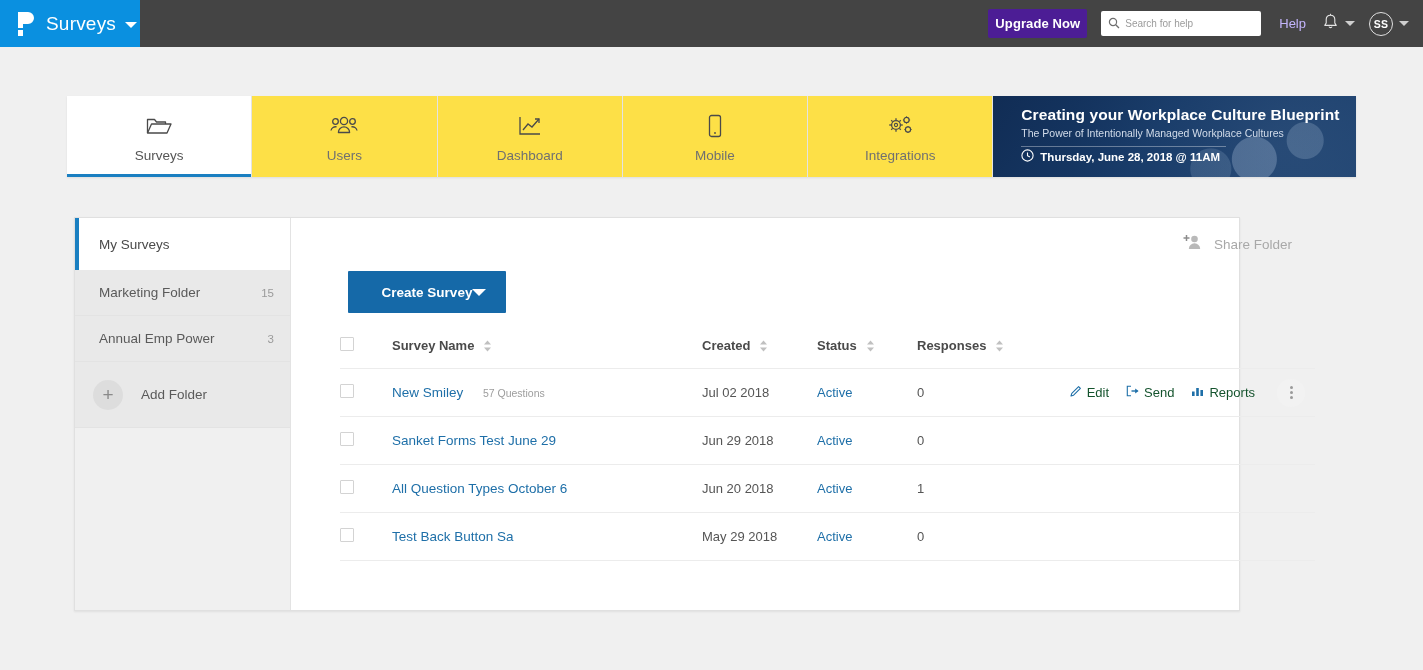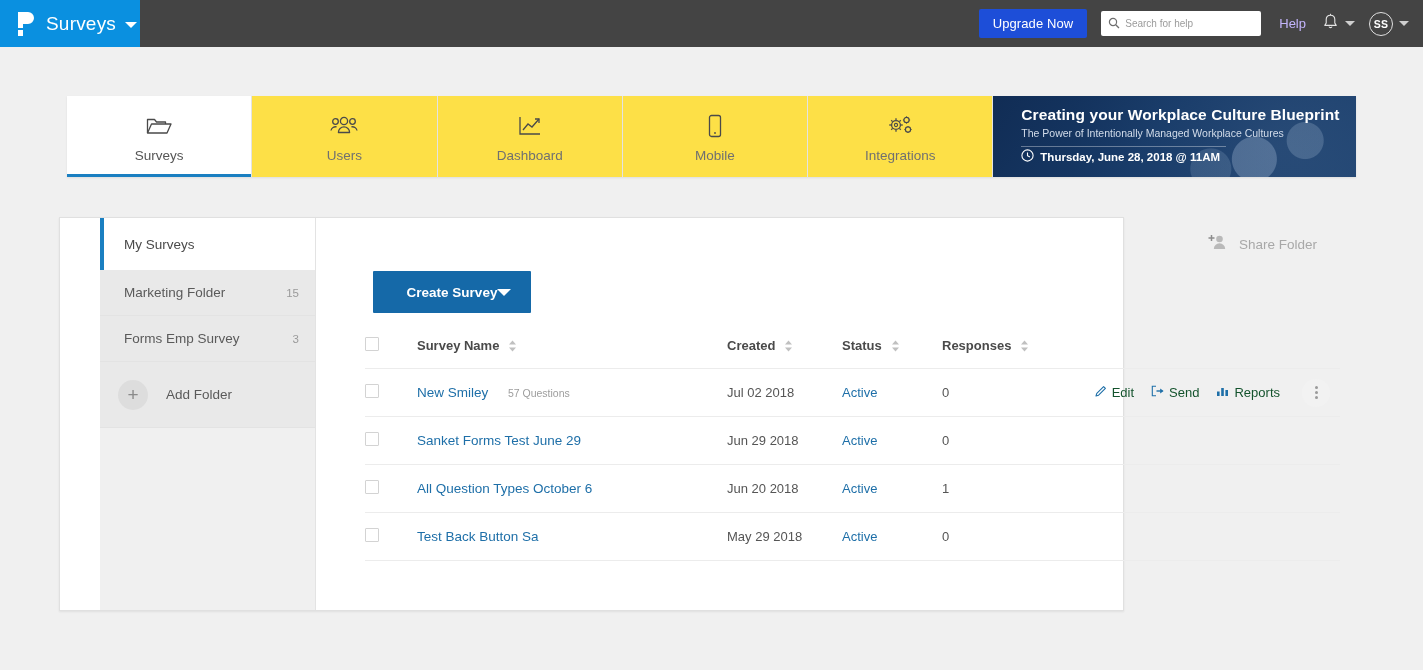--- a/index.html
+++ b/index.html
@@ -37,23 +37,23 @@
     width: 0; height: 0; margin-left: 9px; margin-top: 3px;
     border-left: 6px solid transparent;
     border-right: 6px solid transparent;
     border-top: 6px solid #ffffff;
   }
   .topbar-right {
     margin-left: auto; display: flex; align-items: center;
     padding-right: 14px;
   }
   .upgrade-btn {
-    background: #1d4ed8; color: #fff;
-    font-size: 13px; font-weight: normal;
-    padding: 7px 14px; border: none; border-radius: 2px;
+    background: #4c1d95; color: #fff;
+    font-size: 13px; font-weight: bold;
+    padding: 7px 7px; border: none; border-radius: 2px;
     cursor: pointer; letter-spacing: .1px;
   }
   .search-wrap {
     margin-left: 14px; width: 160px; height: 25px;
     background: #fff; border-radius: 2px;
     display: flex; align-items: center; padding: 0 7px;
     position: relative;
   }
   .search-wrap svg { flex: none; }
   .search-input {
@@ -136,27 +136,26 @@
     margin-top: 7px; position: relative;
   }
   .banner-date {
     display: flex; align-items: center; margin-top: 2px;
     font-size: 11.5px; font-weight: bold; position: relative;
   }
   .banner-date svg { margin-right: 6px; flex: none; }
 
   
   .card {
-    position: absolute; top: 217px; left: 59px;
-    width: 1065px; height: 394px;
+    position: absolute; top: 217px; left: 74px;
+    width: 1166px; height: 394px;
     background: #ffffff;
     border: 1px solid #e0e0e0;
     box-shadow: 0 1px 2px rgba(0,0,0,.07);
     display: flex;
-    padding-left: 40px;
   }
   .sidebar {
     width: 216px; height: 392px;
     background: #f0f0f0;
     border-right: 1px solid #e3e3e3;
     flex: none;
   }
   .folder-item {
     height: 46px; display: flex; align-items: center;
     padding: 0 16px 0 24px; cursor: pointer;
@@ -410,21 +409,21 @@
   <div class="sidebar">
     <div class="folder-item active">
       <span class="folder-name">My Surveys</span>
       <span class="folder-count"></span>
     </div>
     <div class="folder-item">
       <span class="folder-name">Marketing Folder</span>
       <span class="folder-count">15</span>
     </div>
     <div class="folder-item">
-      <span class="folder-name">Forms Emp Survey</span>
+      <span class="folder-name">Annual Emp Power</span>
       <span class="folder-count">3</span>
     </div>
     <div class="add-folder">
       <span class="add-circle">+</span>
       <span class="add-folder-label">Add Folder</span>
     </div>
   </div>
 
   <div class="main">
 

